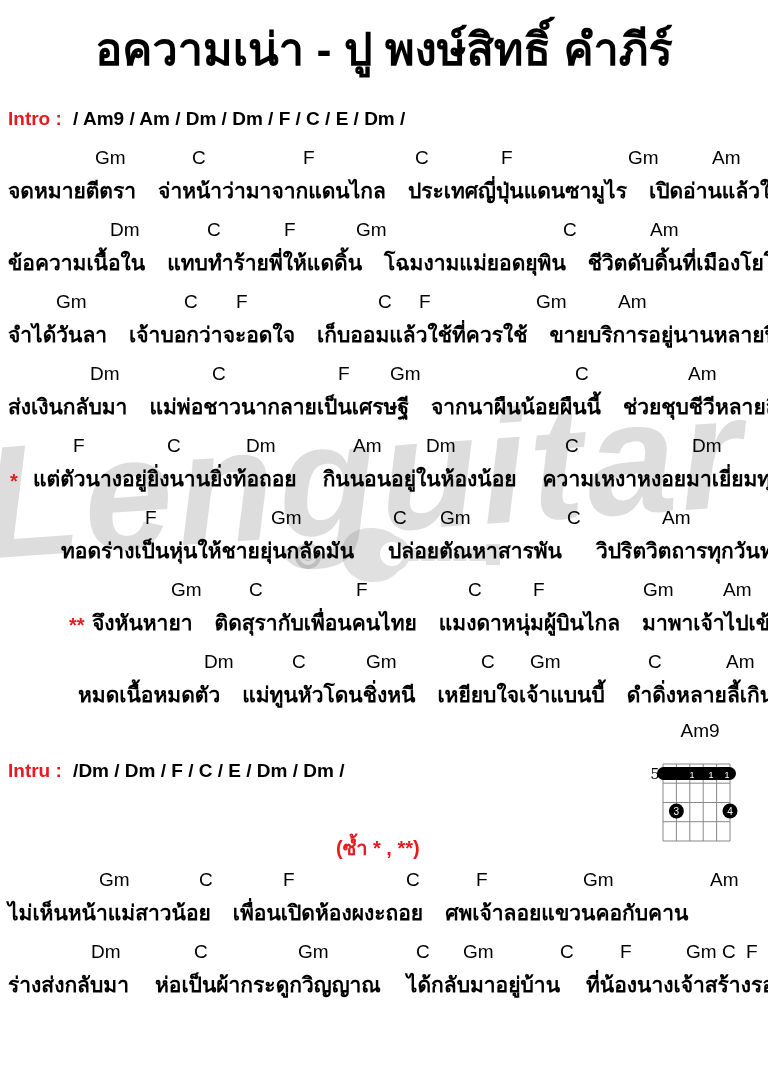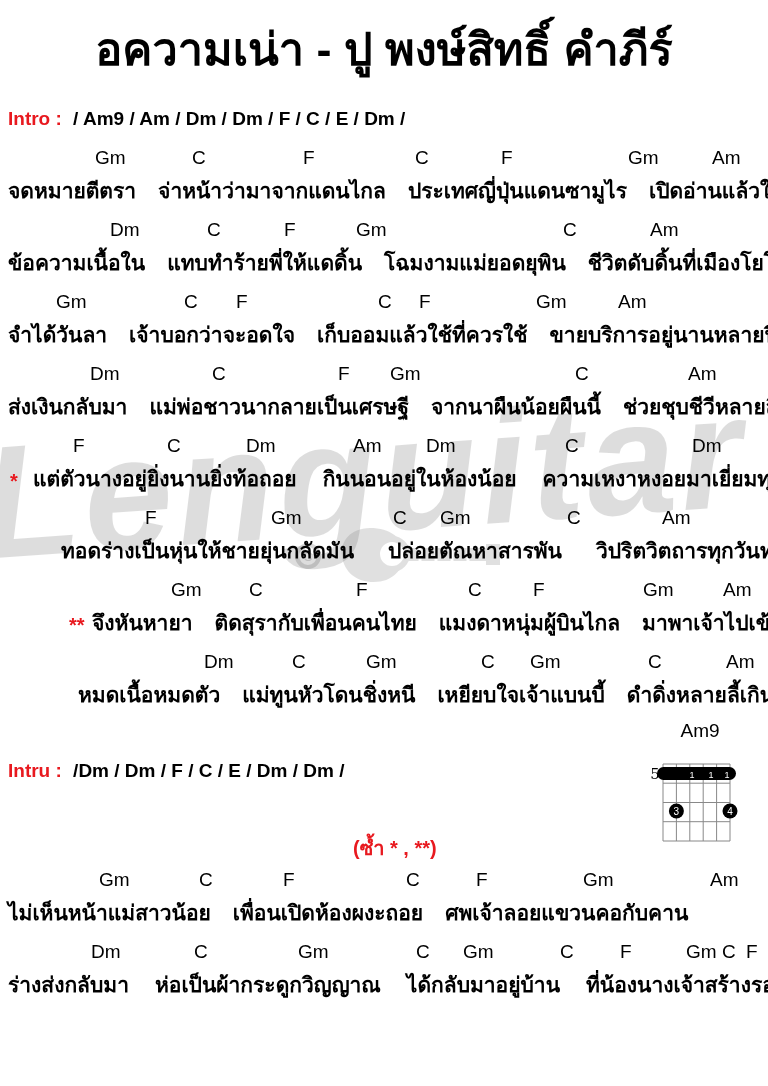--- a/index.html
+++ b/index.html
@@ -219,21 +219,21 @@
       <text x="31.4" y="60.5" text-anchor="middle" font-size="10" fill="#fff">3</text>
       <circle cx="85" cy="57" r="7.5" fill="#000"></circle>
       <text x="85" y="60.5" text-anchor="middle" font-size="10" fill="#fff">4</text>
     </svg>
 
     <div class="seq-line" style="top:758px">
       <span class="seq-label">Intru :</span>
       <span>/Dm / Dm / F / C / E / Dm / Dm /</span>
     </div>
 
-    <div class="repeat" style="top:832px;left:353px">(ซ้ำ * , **)</div>
+    <div class="repeat" style="top:832px;left:336px">(ซ้ำ * , **)</div>
 
     <div class="pair" style="top:866px">
       <div class="chords">
         <span style="left:99px">Gm</span>
         <span style="left:199px">C</span>
         <span style="left:283px">F</span>
         <span style="left:406px">C</span>
         <span style="left:476px">F</span>
         <span style="left:583px">Gm</span>
         <span style="left:710px">Am</span>

